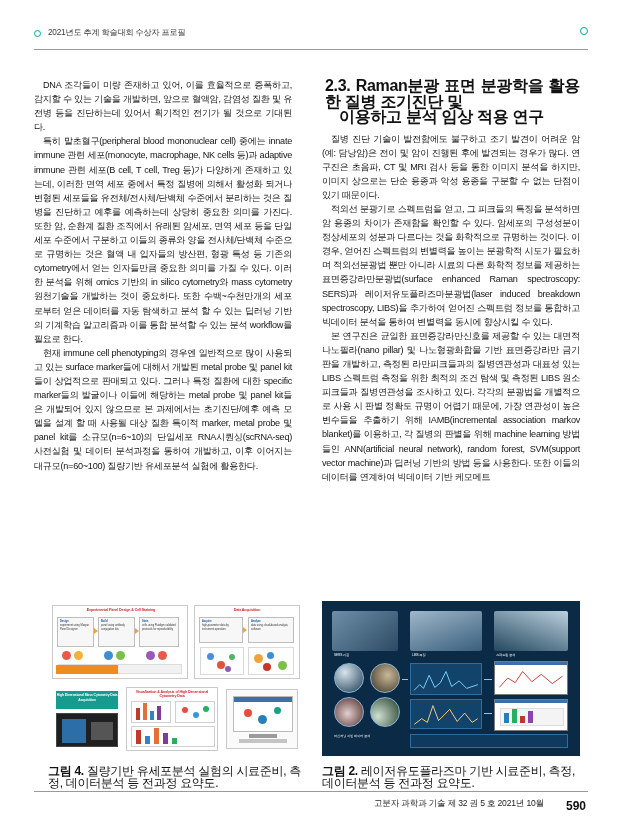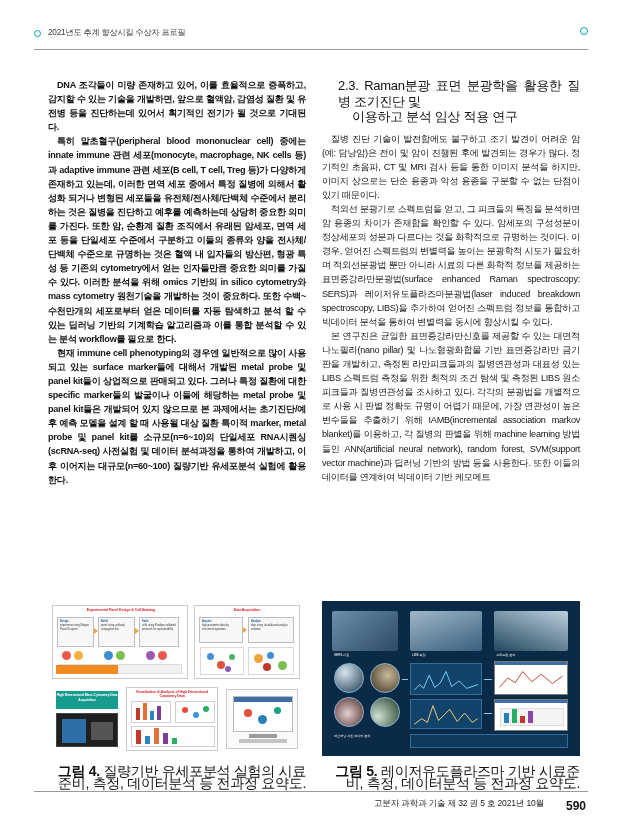--- a/index.html
+++ b/index.html
@@ -75,35 +75,35 @@
   .col {
     position: absolute;
     top: 78px;
     width: 258px;
     font-size: 9.1px;
     line-height: 14.1px;
     text-align: justify;
     color: #141414;
     letter-spacing: -0.25px;
   }
-  .col-left { left: 48px; font-weight: bold; }
+  .col-left { left: 34px; }
   .col-right { left: 322px; }
 
   .col p {
     margin: 0 0 0 0;
     text-indent: 9px;
   }
   .col p.first { text-indent: 9px; }
 
   .sec-title {
-    font-size: 13px;
-    font-weight: normal;
+    font-size: 16px;
+    font-weight: bold;
     line-height: 15.5px;
     color: #111;
-    margin: 0 0 7px 16px;
+    margin: 0 0 7px 3px;
     text-indent: 0;
     letter-spacing: -0.3px;
   }
   .sec-title .ind { display: block; padding-left: 14px; }
 
   
   .fig {
     position: absolute;
     box-sizing: border-box;
   }
@@ -115,25 +115,24 @@
   }
   .fig-right {
     left: 322px;
     top: 601px;
     width: 258px;
     height: 155px;
   }
   .cap {
     position: absolute;
     width: 258px;
-    font-size: 14px;
+    font-size: 12px;
     line-height: 12.4px;
     color: #111;
     letter-spacing: -0.3px;
-    text-align: right;
   }
   .cap b { font-weight: bold; }
   .cap-left { left: 48px; top: 765px; }
   .cap-right { left: 322px; top: 765px; }
 
   
   .footer-rule {
     position: absolute;
     left: 34px;
     right: 34px;
@@ -235,37 +234,37 @@
   .f5-win .bar { height:3px; background:#3f6fa8; }
   .f5-arrowline { position:absolute; background:#8fc6ea; }
 </style>
 </head>
 <body>
 
 <div class="page">
 
   <div class="header">
     <div class="header-diamond"></div>
-    <div class="header-left">2021년도 추계 향상시킬 수상자 프로필</div>
+    <div class="header-left">2021년도 추계 학술대회 수상자 프로필</div>
     <div class="header-dot-right"></div>
     <div class="header-rule"></div>
   </div>
 
   <div class="col col-left">
     <p class="first">DNA 조각들이 미량 존재하고 있어, 이를 효율적으로 증폭하고, 감지할 수 있는 기술을 개발하면, 앞으로 혈액암, 감염성 질환 및 유전병 등을 진단하는데 있어서 획기적인 전기가 될 것으로 기대된다.</p>
     <p>특히 말초혈구(peripheral blood mononuclear cell) 중에는 innate immune 관련 세포(monocyte, macrophage, NK cells 등)과 adaptive immune 관련 세포(B cell, T cell, Treg 등)가 다양하게 존재하고 있는데, 이러한 면역 세포 중에서 특정 질병에 의해서 활성화 되거나 변형된 세포들을 유전체/전사체/단백체 수준에서 분리하는 것은 질병을 진단하고 예후를 예측하는데 상당히 중요한 의미를 가진다. 또한 암, 순환계 질환 조직에서 유래된 암세포, 면역 세포 등을 단일세포 수준에서 구분하고 이들의 종류와 양을 전사체/단백체 수준으로 규명하는 것은 혈액 내 입자들의 방산편, 형광 특성 등 기존의 cytometry에서 얻는 인자들만큼 중요한 의미를 가질 수 있다. 이러한 분석을 위해 omics 기반의 in silico cytometry와 mass cytometry 원천기술을 개발하는 것이 중요하다. 또한 수백~수천만개의 세포로부터 얻은 데이터를 자동 탐색하고 분석 할 수 있는 딥러닝 기반의 기계학습 알고리즘과 이를 통합 분석할 수 있는 분석 workflow를 필요로 한다.</p>
     <p>현재 immune cell phenotyping의 경우엔 일반적으로 많이 사용되고 있는 surface marker들에 대해서 개발된 metal probe 및 panel kit들이 상업적으로 판매되고 있다. 그러나 특정 질환에 대한 specific marker들의 발굴이나 이들에 해당하는 metal probe 및 panel kit들은 개발되어 있지 않으므로 본 과제에서는 초기진단/예후 예측 모델을 설계 할 때 사용될 대상 질환 특이적 marker, metal probe 및 panel kit를 소규모(n=6~10)의 단일세포 RNA시퀀싱(scRNA-seq) 사전실험 및 데이터 분석과정을 통하여 개발하고, 이후 이어지는 대규모(n=60~100) 질량기반 유세포분석 실험에 활용한다.</p>
   </div>
 
   <div class="col col-right">
     <div class="sec-title">
       <span>2.3. Raman분광 표면 분광학을 활용한 질병 조기진단 및</span>
       <span class="ind">이용하고 분석 임상 적용 연구</span>
     </div>
-    <p class="first">질병 진단 기술이 발전함에도 불구하고 조기 발견이 어려운 암(예: 담낭암)은 전이 및 암이 진행된 후에 발견되는 경우가 많다. 정기적인 초음파, CT 및 MRI 검사 등을 통한 이미지 분석을 하지만, 이미지 상으로는 단순 용종과 악성 용종을 구분할 수 없는 단점이 있기 때문이다.</p>
+    <p class="first">질병 진단 기술이 발전함에도 불구하고 조기 발견이 어려운 암(예: 담낭암)은 전이 및 암이 진행된 후에 발견되는 경우가 많다. 연구진은 초음파, CT 및 MRI 검사 등을 통한 이미지 분석을 하지만, 이미지 상으로는 단순 용종과 악성 용종을 구분할 수 없는 단점이 있기 때문이다.</p>
     <p>적외선 분광기로 스펙트럼을 얻고, 그 피크들의 특징을 분석하면 암 용종의 차이가 존재함을 확인할 수 있다. 암세포의 구성성분이 정상세포의 성분과 다르다는 것을 화학적으로 규명하는 것이다. 이 경우, 얻어진 스펙트럼의 변별력을 높이는 분광학적 시도가 필요하며 적외선분광법 뿐만 아니라 시료의 다른 화학적 정보를 제공하는 표면증강라만분광법(surface enhanced Raman spectroscopy: SERS)과 레이저유도플라즈마분광법(laser induced breakdown spectroscopy, LIBS)을 추가하여 얻어진 스펙트럼 정보를 통합하고 빅데이터 분석을 통하여 변별력을 동시에 향상시킬 수 있다.</p>
     <p>본 연구진은 균일한 표면증강라만신호를 제공할 수 있는 대면적 나노필라(nano pillar) 및 나노형광화합물 기반 표면증강라만 금기판을 개발하고, 측정된 라만피크들과의 질병연관성과 대표성 있는 LIBS 스펙트럼 측정을 위한 최적의 조건 탐색 및 측정된 LIBS 원소피크들과 질병연관성을 조사하고 있다. 각각의 분광법을 개별적으로 사용 시 판별 정확도 규명이 어렵기 때문에, 가장 연관성이 높은 변수들을 추출하기 위해 IAMB(incremental association markov blanket)를 이용하고, 각 질병의 판별을 위해 machine learning 방법들인 ANN(artificial neural network), random forest, SVM(support vector machine)과 딥러닝 기반의 방법 등을 사용한다. 또한 이들의 데이터를 연계하여 빅데이터 기반 케모메트</p>
   </div>
 
   <div class="fig fig-left">
     <div class="f4-box f4-box-outer" style="width:100%;height:100%;position:relative;">
       <div class="f4-bg"></div>
 
       <div class="f4-panel" style="left:4px; top:4px; width:136px; height:74px;"></div>
       <div class="f4-title" style="left:12px; top:7px; width:122px; text-align:center;">Experimental Panel Design &amp; Cell Staining</div>
@@ -411,21 +410,21 @@
       <div class="f5-label" style="left:12px; top:133px;">머신러닝 기반 데이터 분석</div>
 
       <div class="f5-arrowline" style="left:80px; top:78px; width:6px; height:1px;"></div>
       <div class="f5-arrowline" style="left:162px; top:78px; width:8px; height:1px;"></div>
       <div class="f5-arrowline" style="left:162px; top:112px; width:8px; height:1px;"></div>
 
       <div style="position:absolute; left:88px; top:133px; width:158px; height:14px; background:#0f3a5e; border:1px solid #2e6d9e; box-sizing:border-box;"></div>
     </div>
   </div>
   <div class="cap cap-right">
-    <b>그림 5.</b>
+    <b>그림 2.</b>
     <span>레이저유도플라즈마 기반 시료준비, 측정, 데이터분석 등 전과정 요약도.</span>
   </div>
 
   <div class="footer-rule"></div>
   <div class="footer-text">고분자 과학과 기술 제 32 권 5 호 2021년 10월</div>
   <div class="footer-page">590</div>
 
 </div>
 
 </body></html>

